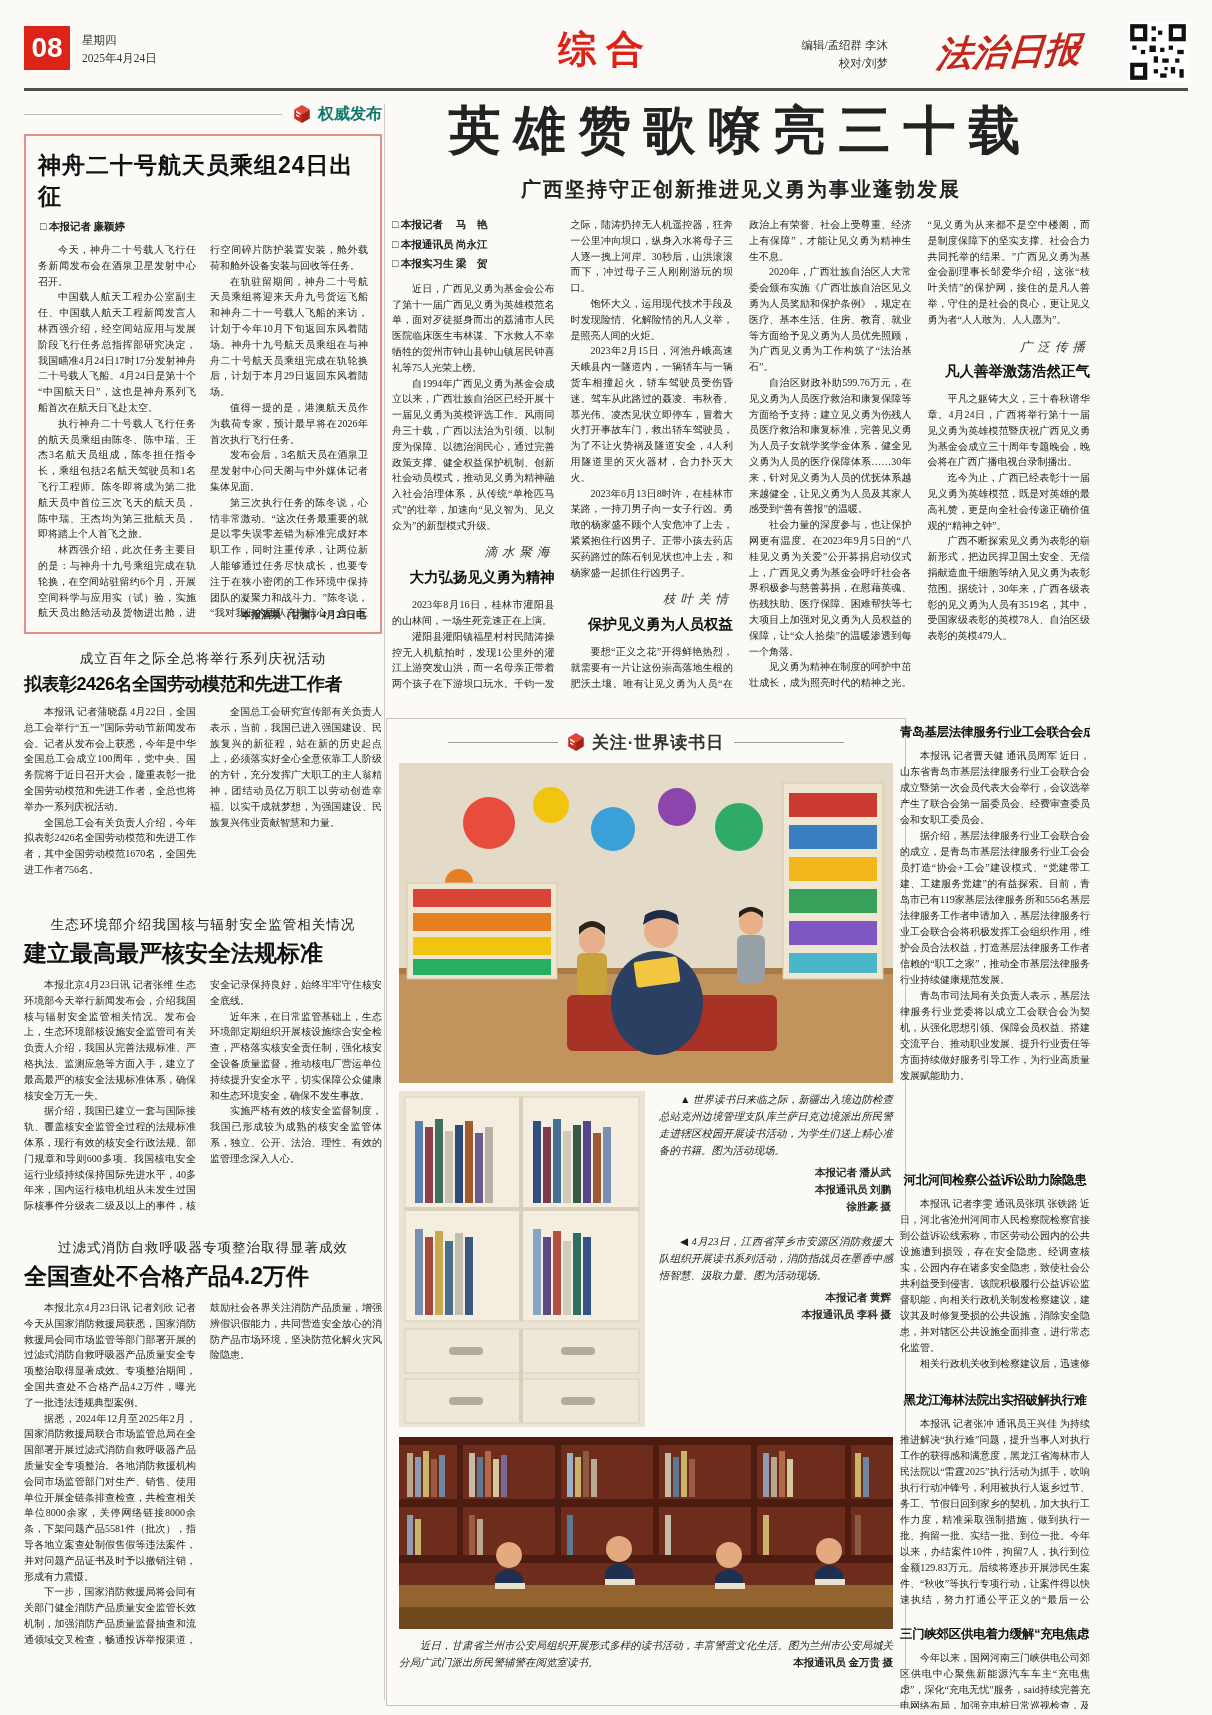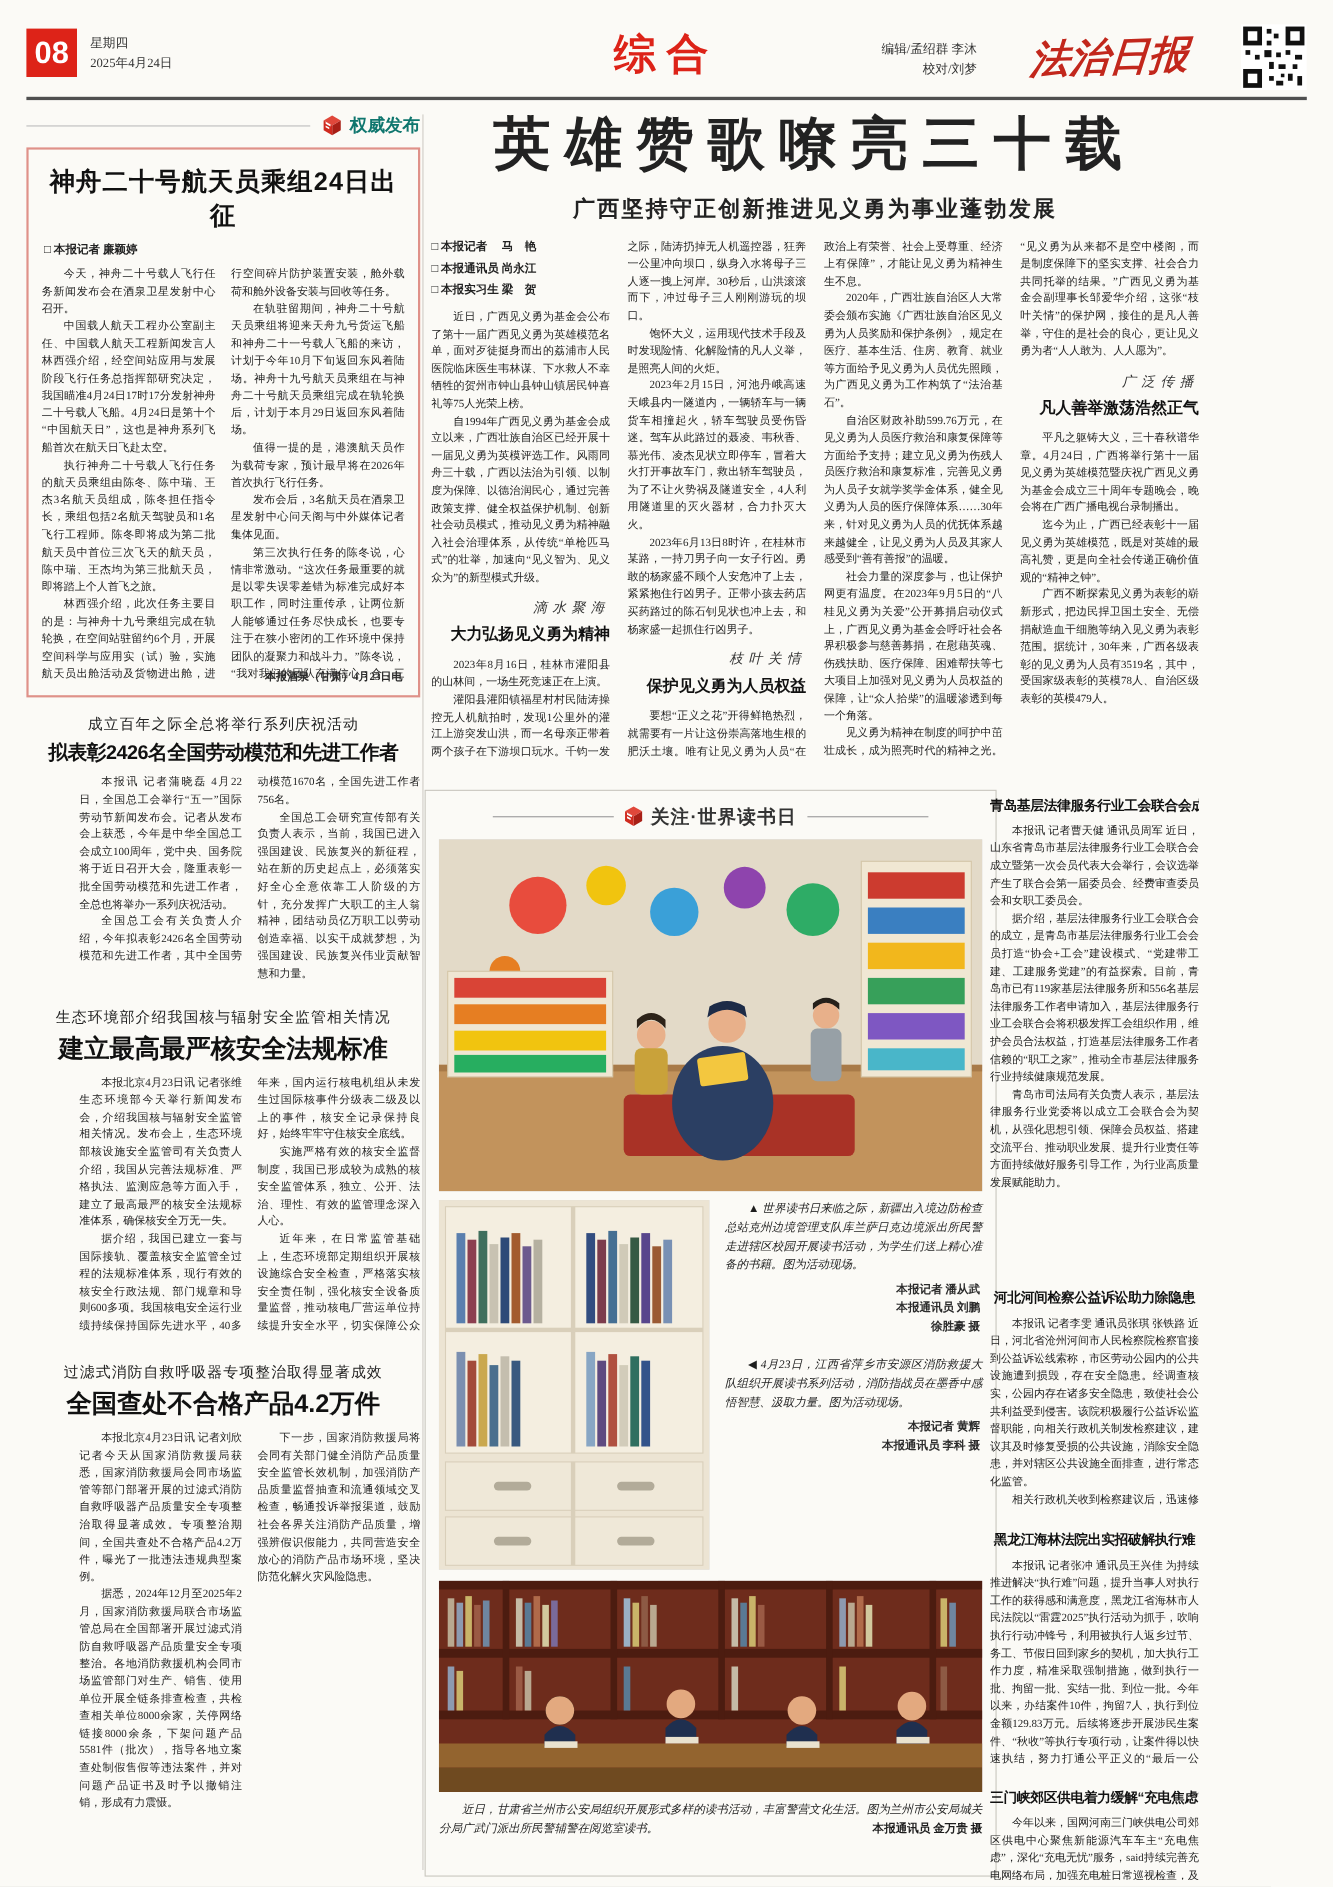--- a/index.html
+++ b/index.html
@@ -17,33 +17,33 @@
   .masthead{position:absolute;right:72px;top:6px;width:215px;text-align:center;color:#c2271c;
            font-size:36px;font-weight:900;font-style:italic;transform:rotate(-2deg) skewX(-6deg);
            font-family:"Liberation Serif",serif;}
   .qr{position:absolute;right:0;top:0;width:60px;height:60px;}
   .rule-top{position:absolute;left:24px;right:24px;top:88px;height:3px;background:#4f4f4f;}
   .vline{position:absolute;left:384px;top:104px;width:1px;height:1596px;background:#cfccc5;}
   
   .para{margin:0;text-indent:2em;text-align:justify;}
   .body-text{font-size:10px;line-height:1.58;color:#222;column-fill:auto;overflow:hidden;}
   .kicker{text-align:center;font-size:13.5px;color:#222;letter-spacing:1px;margin:0 0 4px 0;}
-  .art-head{text-align:center;font-family:"Liberation Sans",sans-serif;font-weight:900;color:#111;margin:0 0 8px 0;}
+  .art-head{text-align:left;font-family:"Liberation Sans",sans-serif;font-weight:900;color:#111;margin:0 0 8px 0;}
   
   .col-left{position:absolute;left:24px;top:102px;width:358px;}
   .auth-row{display:flex;align-items:center;height:24px;margin-bottom:8px;}
   .auth-line{flex:1;height:1px;background:#bbb;margin-right:10px;}
   .auth-label{font-family:"Liberation Sans",sans-serif;font-weight:bold;font-size:16px;color:#0f766e;margin-left:6px;}
   .red-box{position:relative;border:2px solid #df9189;padding:14px 12px 26px 12px;height:456px;box-sizing:content-box;}
   .red-box h1{font-size:23px;letter-spacing:1px;}
   .byline{font-size:10.5px;font-weight:bold;color:#222;margin:2px 0 8px 2px;}
   .sz-body{height:388px;columns:2;column-gap:14px;}
   .dateline{position:absolute;right:14px;bottom:10px;font-weight:bold;font-size:10px;}
   .l-art{margin-top:16px;}
-  .l-art .body-text{columns:2;column-gap:14px;margin-left:48px;}
+  .l-art .body-text{columns:2;column-gap:14px;}
   .laomo-head{font-size:18px;letter-spacing:-0.5px;}
   .nuke-head{font-size:23px;}
   .fire-head{font-size:23px;}
   
   .hero{position:absolute;left:392px;top:96px;width:698px;}
   .hero-title{margin:0;text-align:center;font-family:"Liberation Sans",sans-serif;font-weight:900;
       font-size:52px;letter-spacing:13px;color:#222;}
   .hero-sub{margin:10px 0 0 0;text-align:center;font-size:20px;letter-spacing:2px;color:#222;
       font-family:"Liberation Sans",sans-serif;font-weight:bold;}
   .hero-body{margin-top:14px;height:486px;columns:4;column-gap:16px;font-size:10px;line-height:1.58;
@@ -166,22 +166,22 @@
           <p class="para">全国总工会研究宣传部有关负责人表示，当前，我国已进入强国建设、民族复兴的新征程，站在新的历史起点上，必须落实好全心全意依靠工人阶级的方针，充分发挥广大职工的主人翁精神，团结动员亿万职工以劳动创造幸福、以实干成就梦想，为强国建设、民族复兴伟业贡献智慧和力量。</p>
         </div>
     </article>
 
     <article class="l-art">
       <p class="kicker">生态环境部介绍我国核与辐射安全监管相关情况</p>
       <h2 class="art-head nuke-head">建立最高最严核安全法规标准</h2>
       <div class="body-text" style="height:246px">
           <p class="para">本报北京4月23日讯 记者张维 生态环境部今天举行新闻发布会，介绍我国核与辐射安全监管相关情况。发布会上，生态环境部核设施安全监管司有关负责人介绍，我国从完善法规标准、严格执法、监测应急等方面入手，建立了最高最严的核安全法规标准体系，确保核安全万无一失。</p>
           <p class="para">据介绍，我国已建立一套与国际接轨、覆盖核安全监管全过程的法规标准体系，现行有效的核安全行政法规、部门规章和导则600多项。我国核电安全运行业绩持续保持国际先进水平，40多年来，国内运行核电机组从未发生过国际核事件分级表二级及以上的事件，核安全记录保持良好，始终牢牢守住核安全底线。</p>
+          <p class="para">近年来，在日常监管基础上，生态环境部定期组织开展核设施综合安全检查，严格落实核安全责任制，强化核安全设备质量监督，推动核电厂营运单位持续提升安全水平，切实保障公众健康和生态环境安全，确保不发生事故。</p>
           <p class="para">实施严格有效的核安全监督制度，我国已形成较为成熟的核安全监管体系，独立、公开、法治、理性、有效的监管理念深入人心。</p>
-          <p class="para">近年来，在日常监管基础上，生态环境部定期组织开展核设施综合安全检查，严格落实核安全责任制，强化核安全设备质量监督，推动核电厂营运单位持续提升安全水平，切实保障公众健康和生态环境安全，确保不发生事故。</p>
         </div>
     </article>
 
     <article class="l-art">
       <p class="kicker">过滤式消防自救呼吸器专项整治取得显著成效</p>
       <h2 class="art-head fire-head">全国查处不合格产品4.2万件</h2>
       <div class="body-text" style="height:352px">
           <p class="para">本报北京4月23日讯 记者刘欣 记者今天从国家消防救援局获悉，国家消防救援局会同市场监管等部门部署开展的过滤式消防自救呼吸器产品质量安全专项整治取得显著成效。专项整治期间，全国共查处不合格产品4.2万件，曝光了一批违法违规典型案例。</p>
           <p class="para">据悉，2024年12月至2025年2月，国家消防救援局联合市场监管总局在全国部署开展过滤式消防自救呼吸器产品质量安全专项整治。各地消防救援机构会同市场监管部门对生产、销售、使用单位开展全链条排查检查，共检查相关单位8000余家，关停网络链接8000余条，下架问题产品5581件（批次），指导各地立案查处制假售假等违法案件，并对问题产品证书及时予以撤销注销，形成有力震慑。</p>
           <p class="para">下一步，国家消防救援局将会同有关部门健全消防产品质量安全监管长效机制，加强消防产品质量监督抽查和流通领域交叉检查，畅通投诉举报渠道，鼓励社会各界关注消防产品质量，增强辨假识假能力，共同营造安全放心的消防产品市场环境，坚决防范化解火灾风险隐患。</p>

